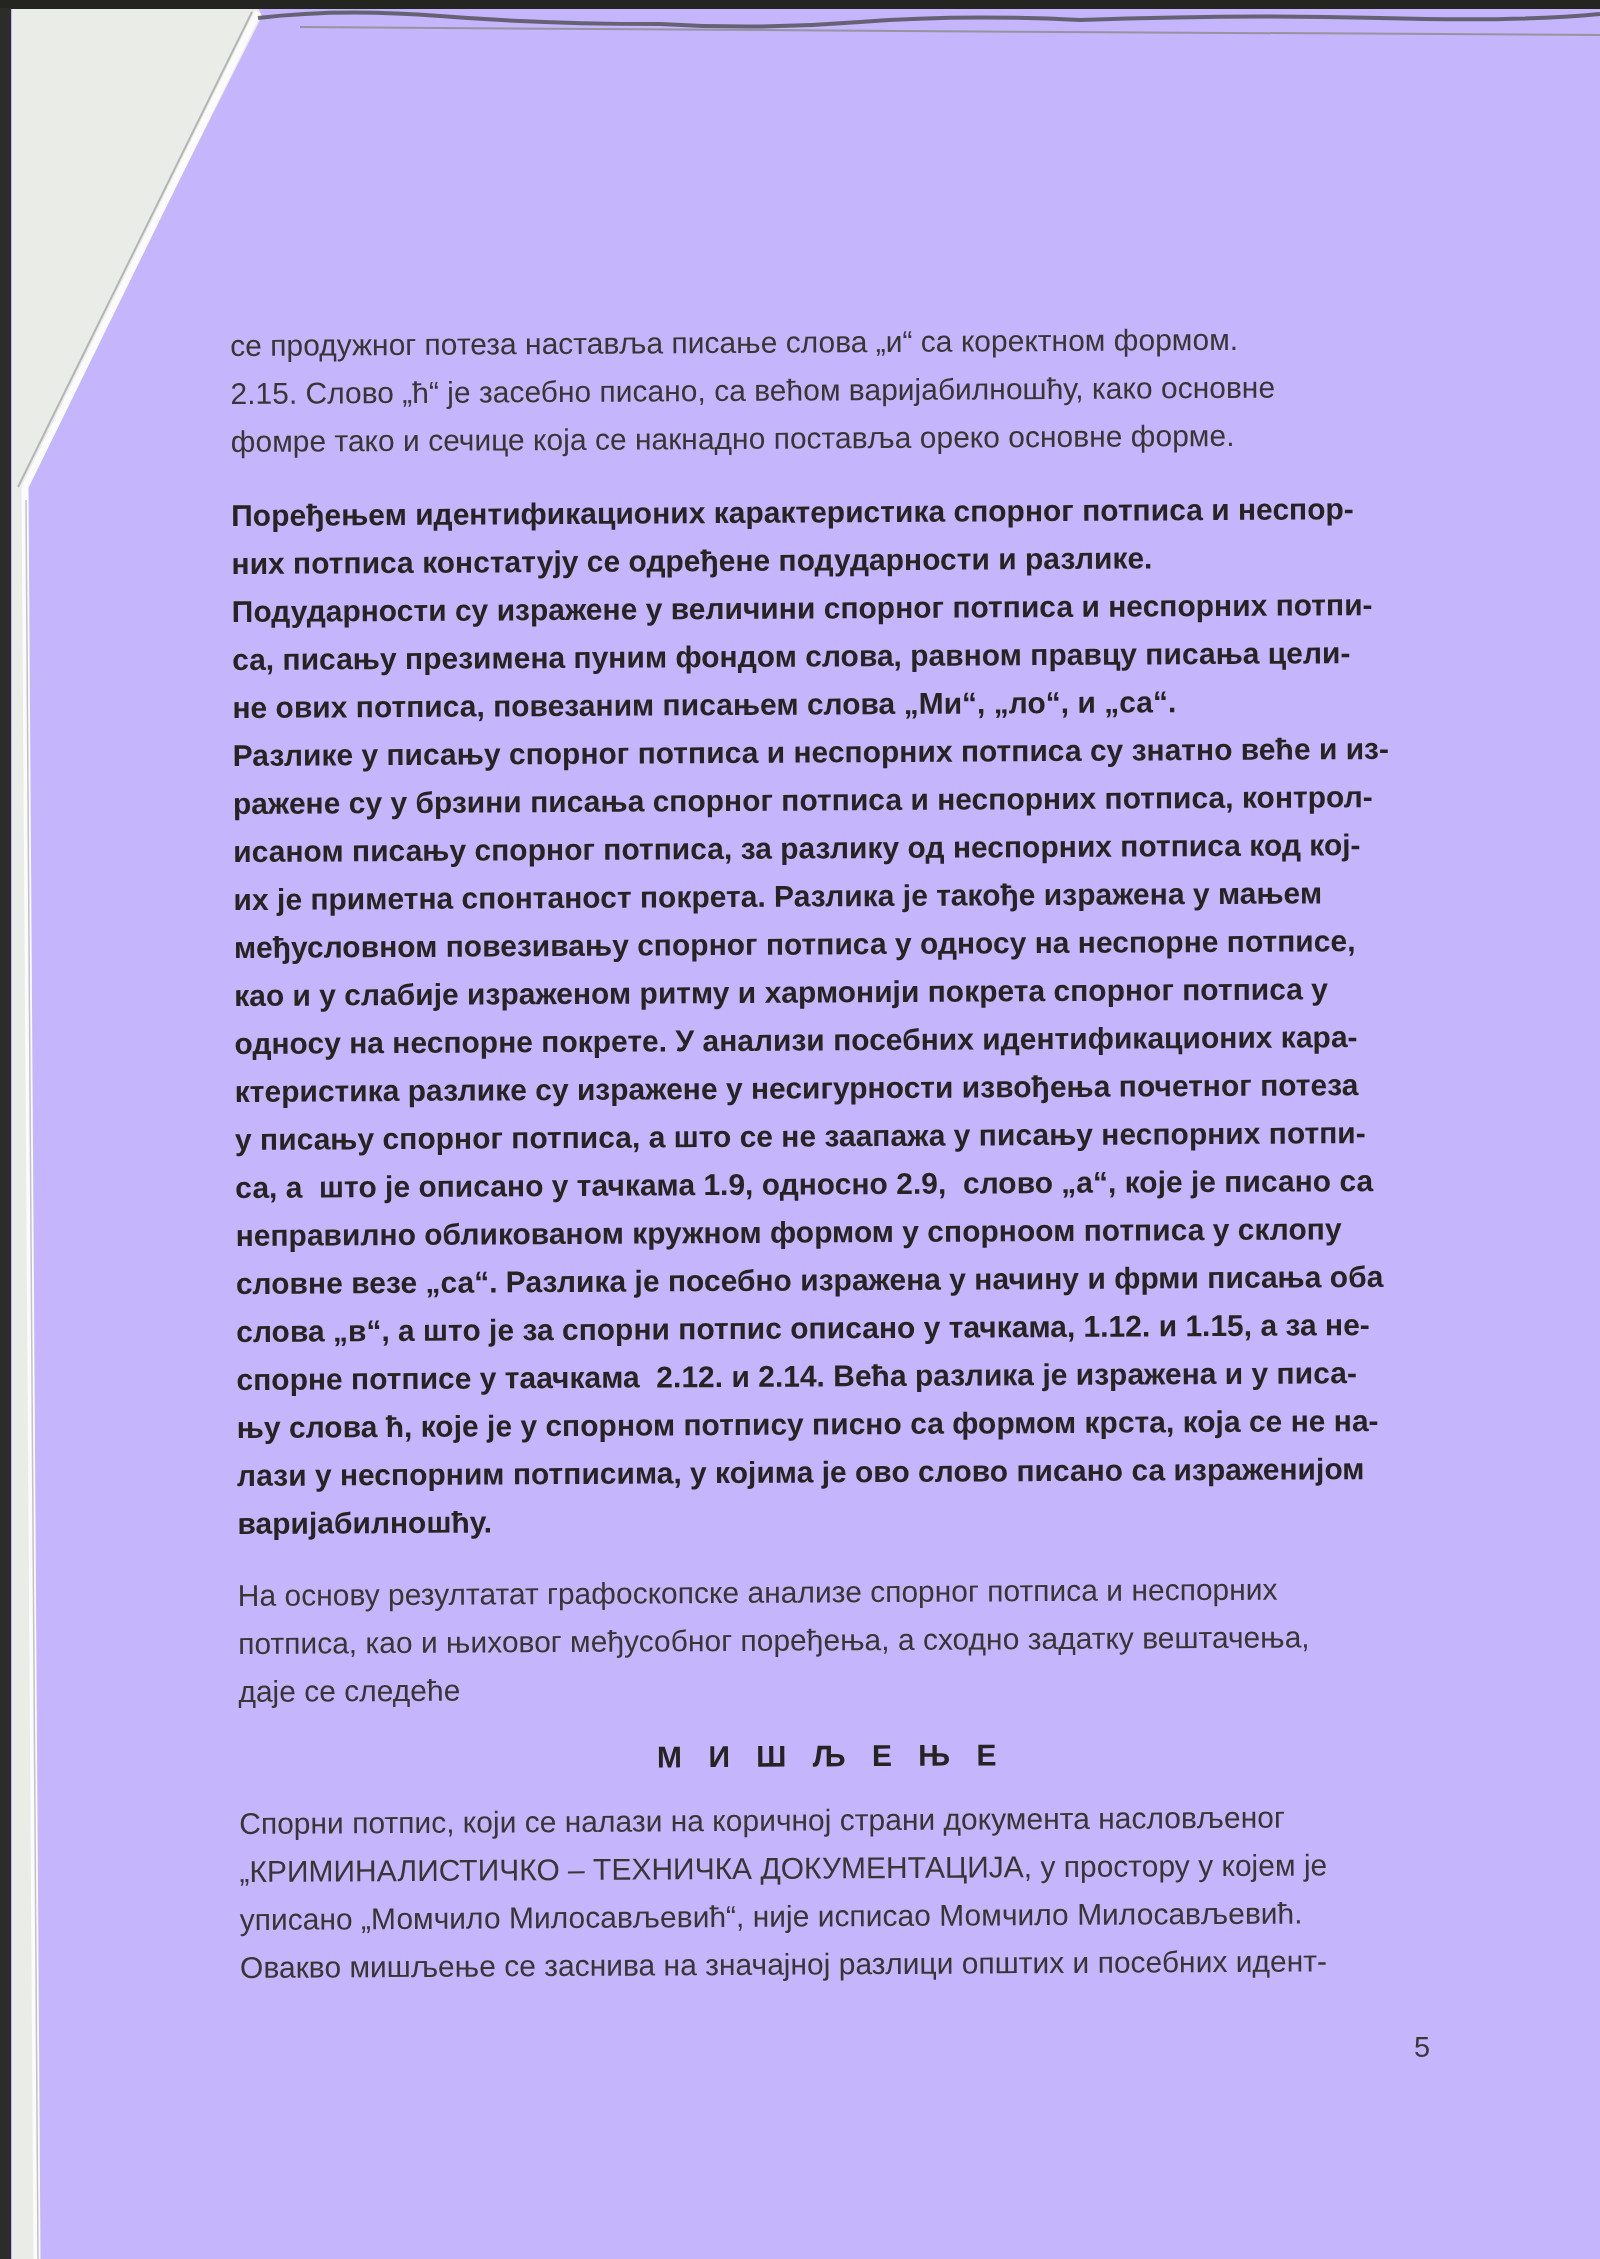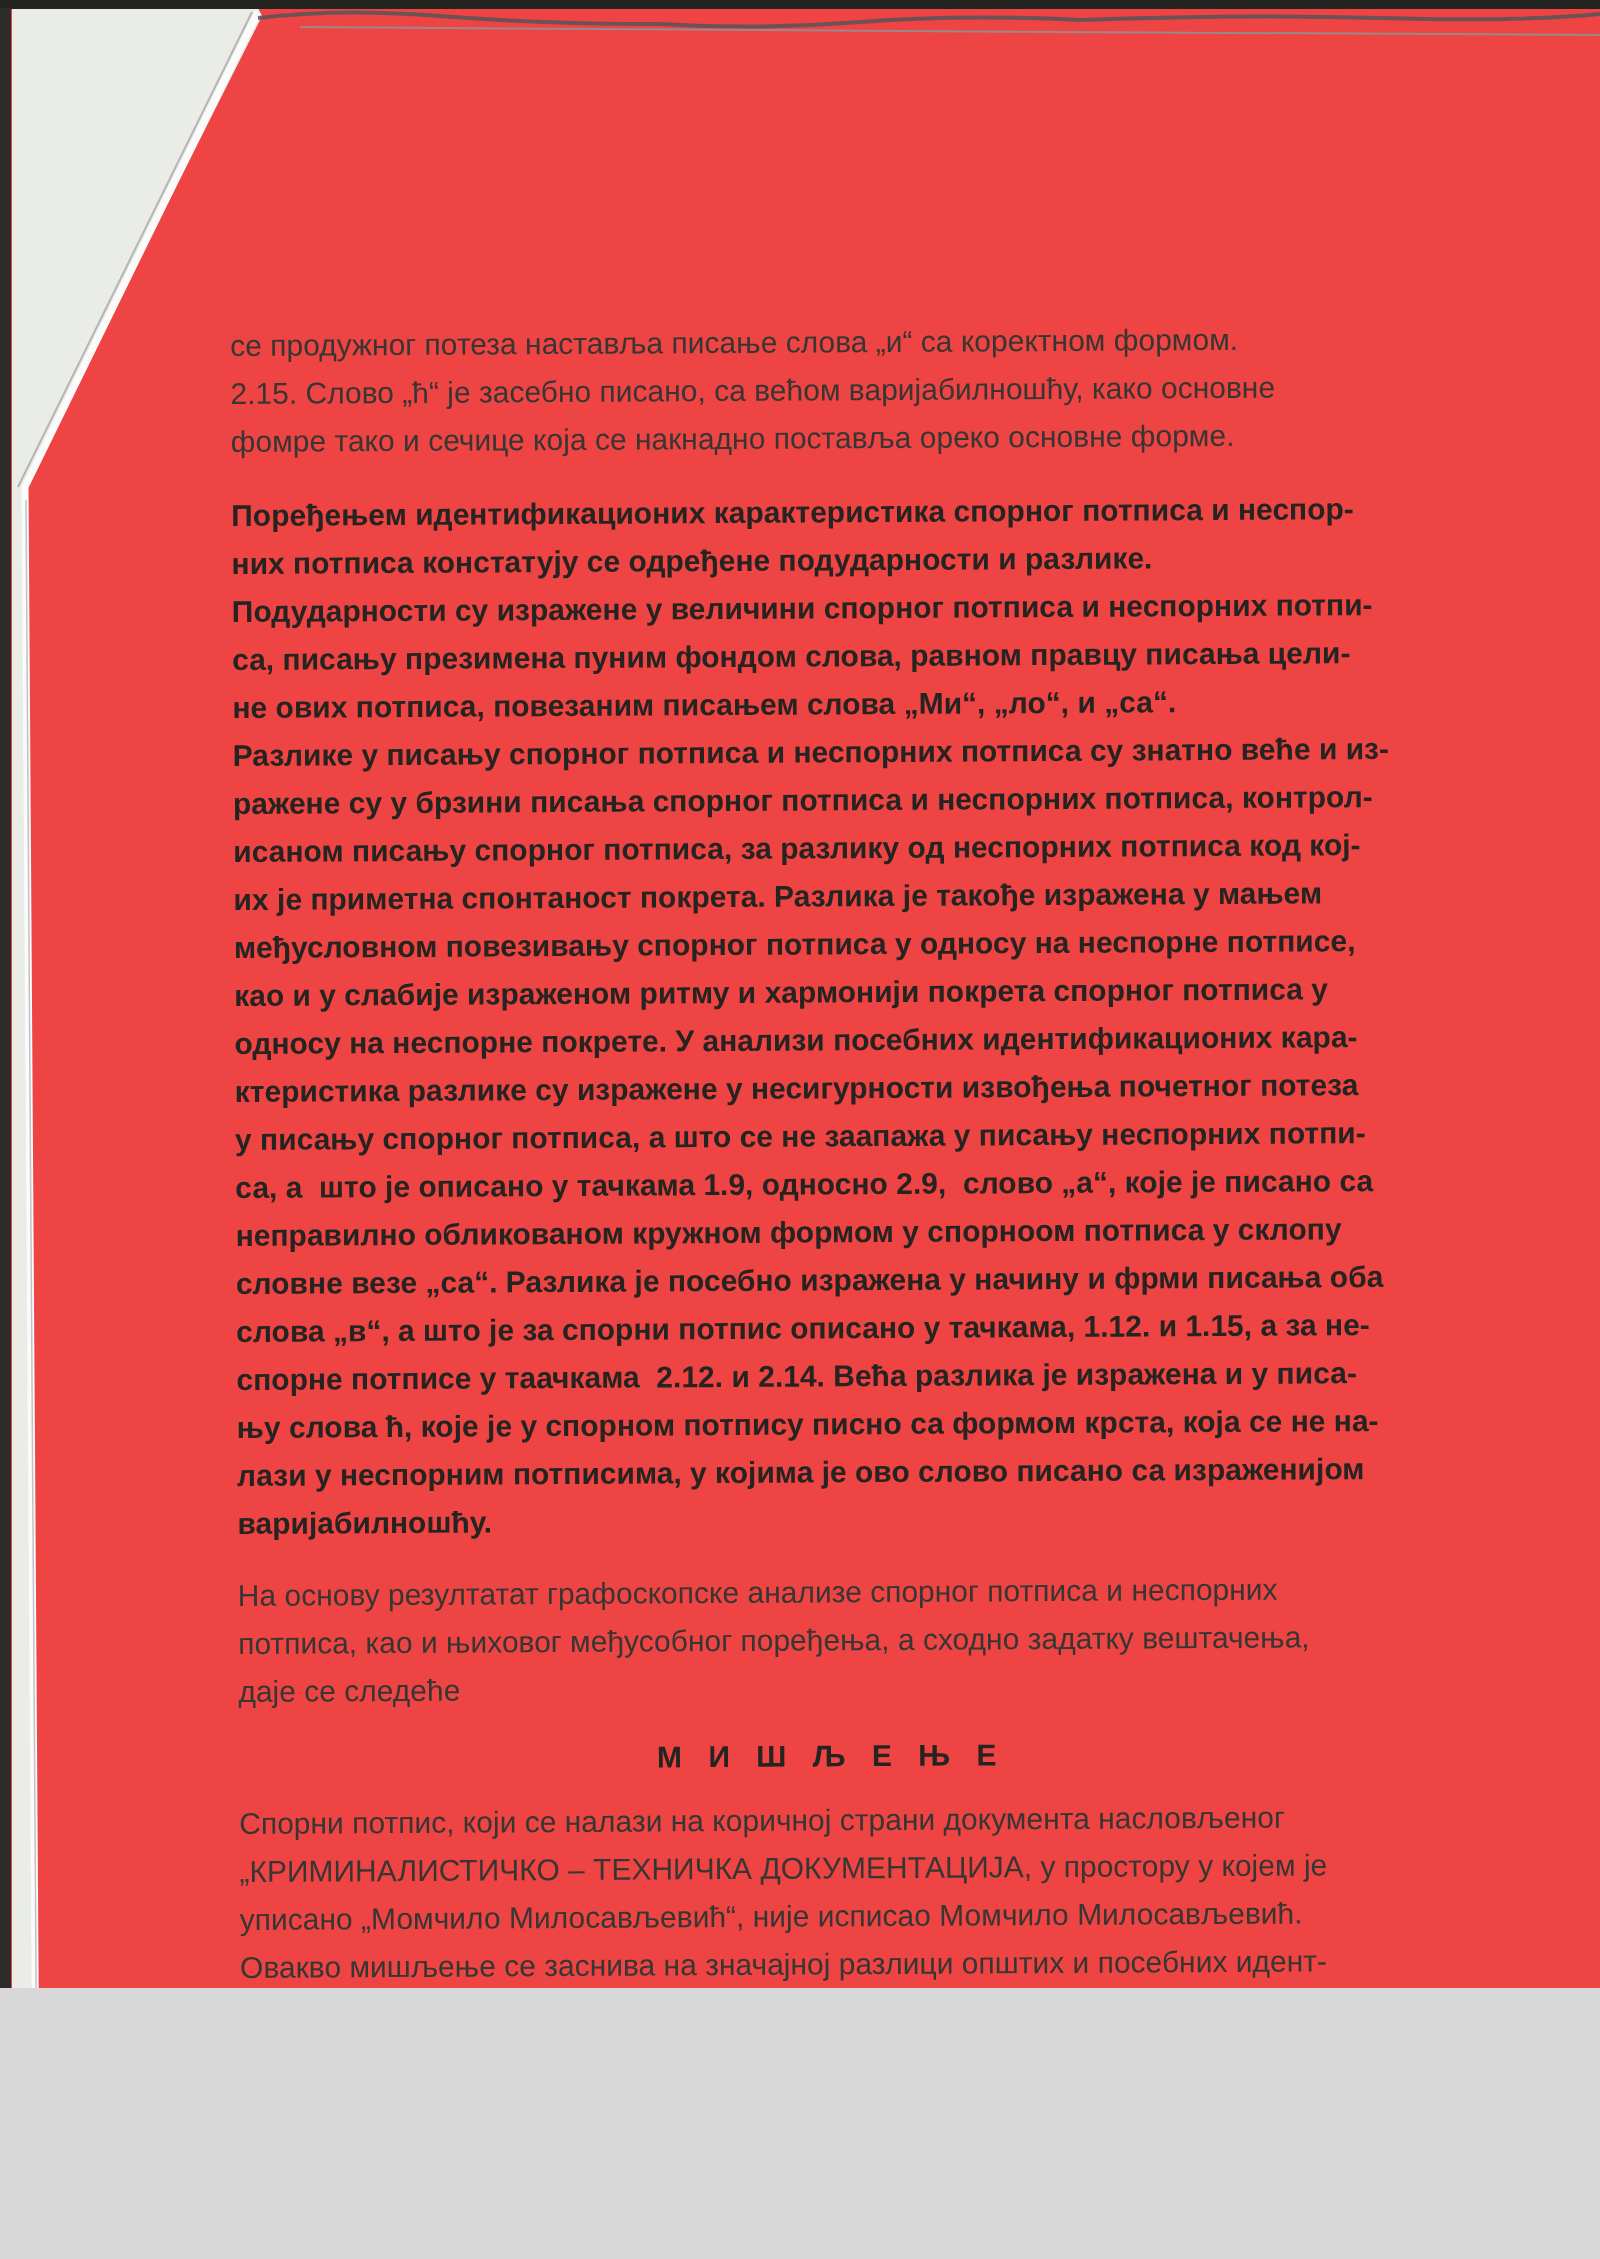--- a/index.html
+++ b/index.html
@@ -1,19 +1,19 @@
 <!DOCTYPE html>
 <html><head>
 <meta charset="utf-8">
 <style>
   html,body{margin:0;padding:0;background:#d8d8d8;}
   .canvas{
     position:relative;
-    width:1600px;height:1988px;
-    background:#ef4444;
+    width:1600px;height:2259px;
+    background:#c4b5fd;
     overflow:hidden;
     font-family:"Liberation Sans", sans-serif;
   }
   .artifacts{position:absolute;left:0;top:0;width:1600px;height:2259px;display:block;}
   .text-block{
     position:absolute;left:230px;top:322px;width:1185px;
     color:#383633;
     font-size:30px;line-height:48px;
     transform:rotate(-0.35deg);
     transform-origin:0 0;

